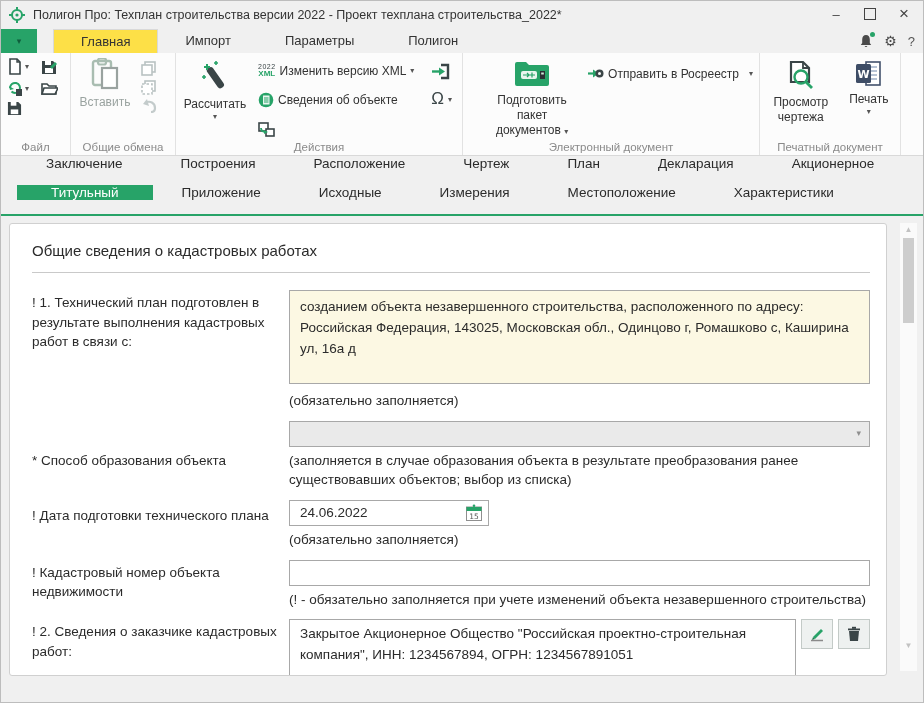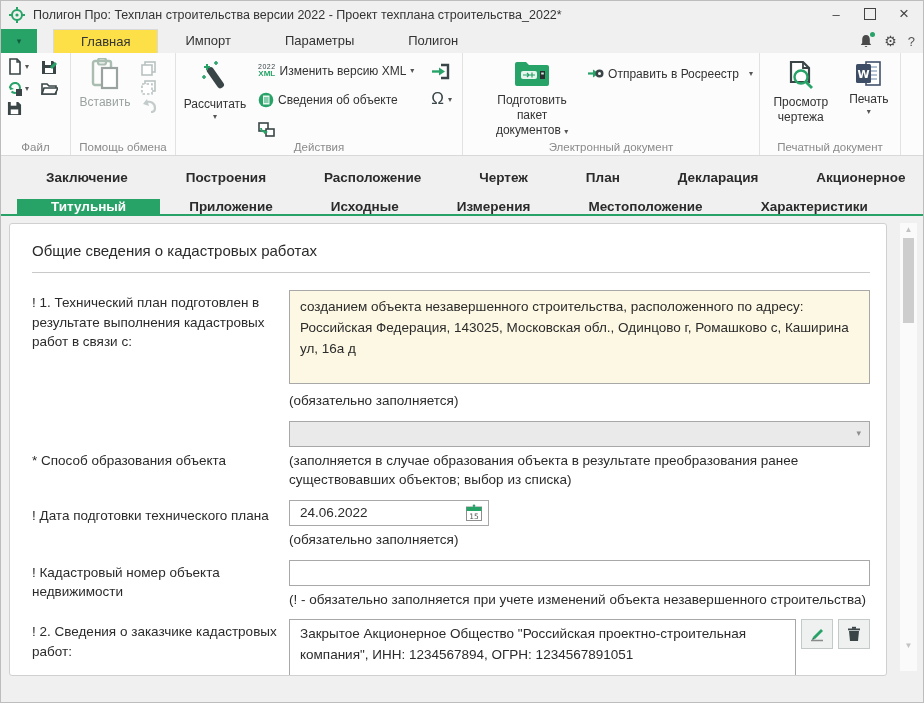--- a/index.html
+++ b/index.html
@@ -33,21 +33,21 @@
   .rsmallrow{display:flex;align-items:center;gap:4px;font-size:12px;color:#333;cursor:pointer;white-space:nowrap;}
   .dis-lbl{color:#9aa3a0;}
   svg{display:block;}
 
   
   .filegrid{display:grid;grid-template-columns:auto auto;grid-column-gap:6px;grid-row-gap:5px;align-items:center;}
   .ico-caret-pair{display:flex;align-items:center;gap:2px;cursor:pointer;}
 
   
   .pagetabs{height:60px;box-sizing:border-box;border-bottom:2px solid #27a368;background:#f0f0f0;}
-  .ptrow{height:29px;display:flex;align-items:flex-end;font-weight:bold;}
+  .ptrow{height:29px;display:flex;align-items:flex-start;}
   .ptab{display:flex;align-items:center;padding:0 29px;font-size:13.5px;color:#2b2b2b;cursor:pointer;white-space:nowrap;}
   .ptab.first{margin-left:16px;}
   .ptab.active{background:#27a368;color:#fff;padding:0 34px;margin-left:16px;}
 
   
   .content{position:relative;height:462px;background:#f0f0f0;}
   .panel{position:absolute;left:8px;top:7px;width:878px;height:453px;background:#fff;border:1px solid #d0d0d0;border-radius:3px;box-sizing:border-box;padding:16px 16px 0 22px;overflow:hidden;}
   .form-heading{font-size:15px;color:#2b2b2b;font-weight:400;margin:2px 0 0 0;}
   .heading-rule{border:none;border-top:1px solid #c9c9c9;margin:13px 0 0 0;}
   .formbody{margin-top:17px;}
@@ -192,21 +192,21 @@
               <rect x="1" y="4" width="10" height="10" fill="#fff" stroke="#b9c2c2" stroke-width="1.6" stroke-dasharray="2.5 2"></rect>
             </svg>
         </span>
         <span>
           <svg width="16" height="14" viewBox="0 0 16 14">
               <path d="M4 4 C9 1 14 4 14 9 C14 12 12 13 10 13" fill="none" stroke="#c3cbcb" stroke-width="2.2"></path>
               <path d="M6 0 L2 5 L8 7 Z" fill="#c3cbcb"></path>
             </svg>
         </span>
       </div>
-      <div class="rgroup-label">Помощь обмена</div>
+      <div class="rgroup-label">Общие обмена</div>
     </div>
 
     <div class="rgroup" style="width:287px;display:flex;gap:10px;">
       <div class="rbtn" style="width:66px;padding-top:2px;">
         <svg width="30" height="32" viewBox="0 0 30 32">
             <rect x="12" y="6" width="7" height="24" rx="3" transform="rotate(-35 15 18)" fill="#3a4547"></rect>
             <path d="M7 4 v6 M4 7 h6" stroke="#27a368" stroke-width="2"></path>
             <path d="M16 1 v4 M14 3 h4" stroke="#27a368" stroke-width="1.6"></path>
             <path d="M4 15 v4 M2 17 h4" stroke="#27a368" stroke-width="1.6"></path>
           </svg>

